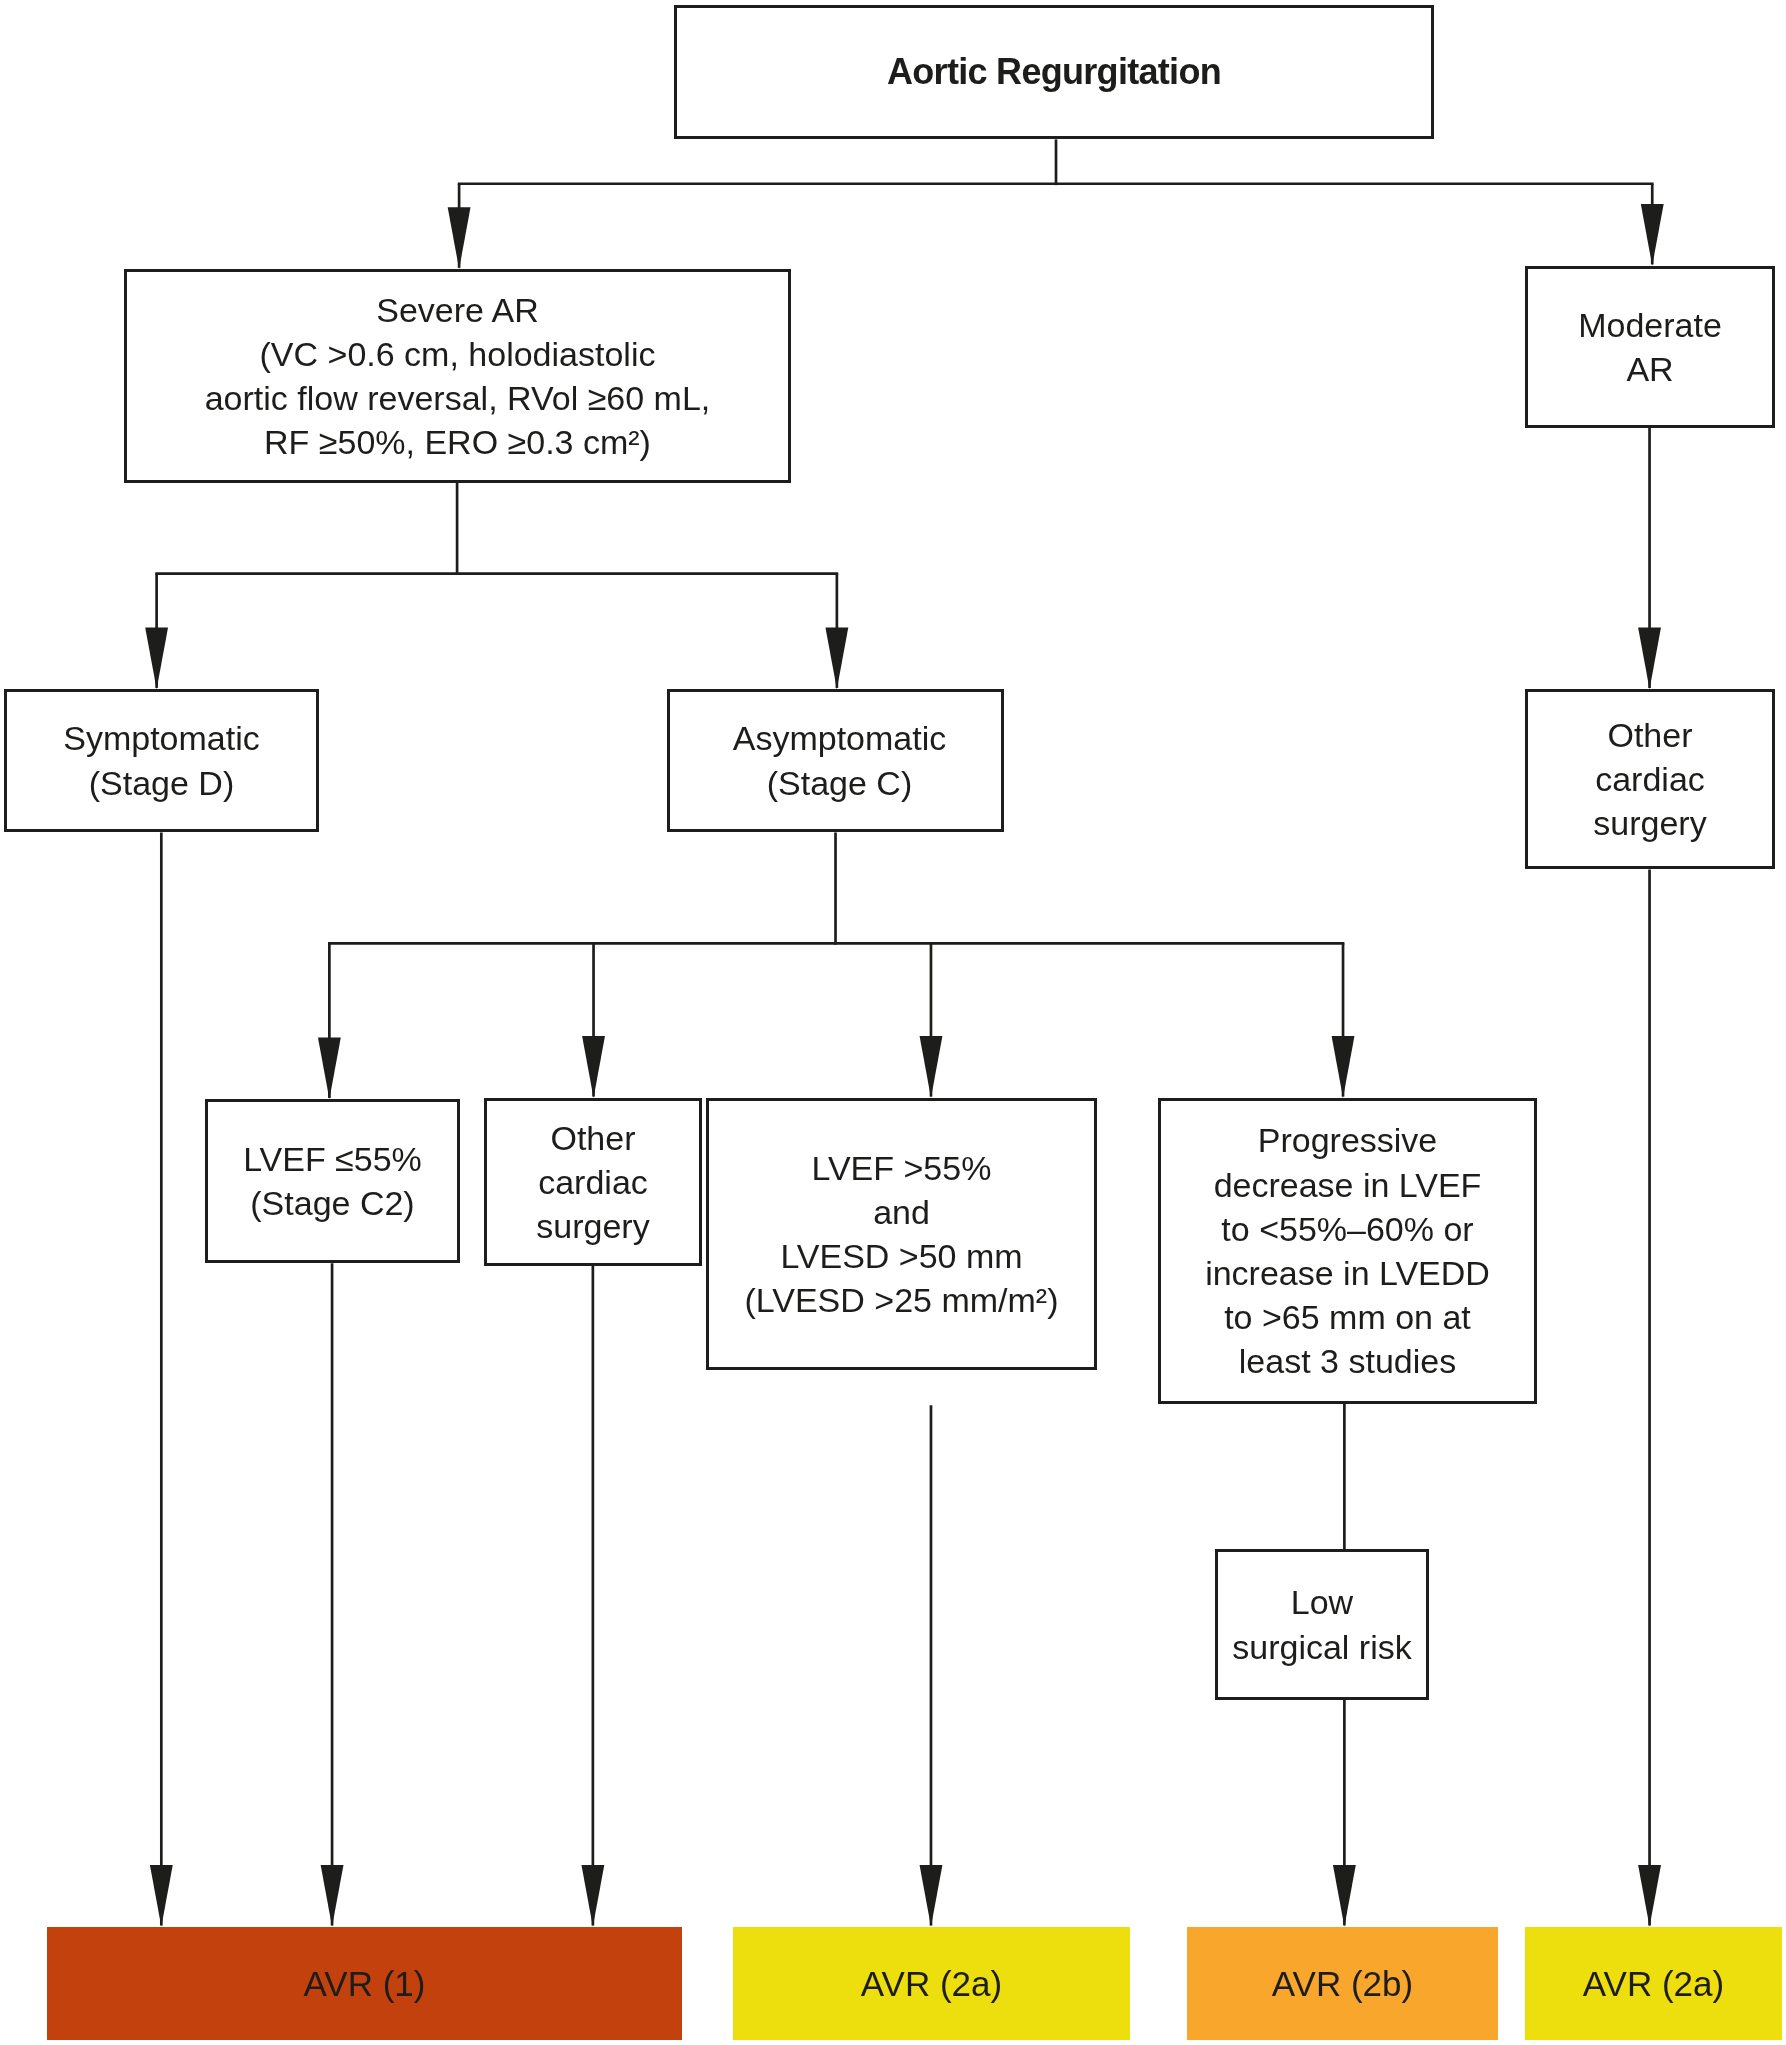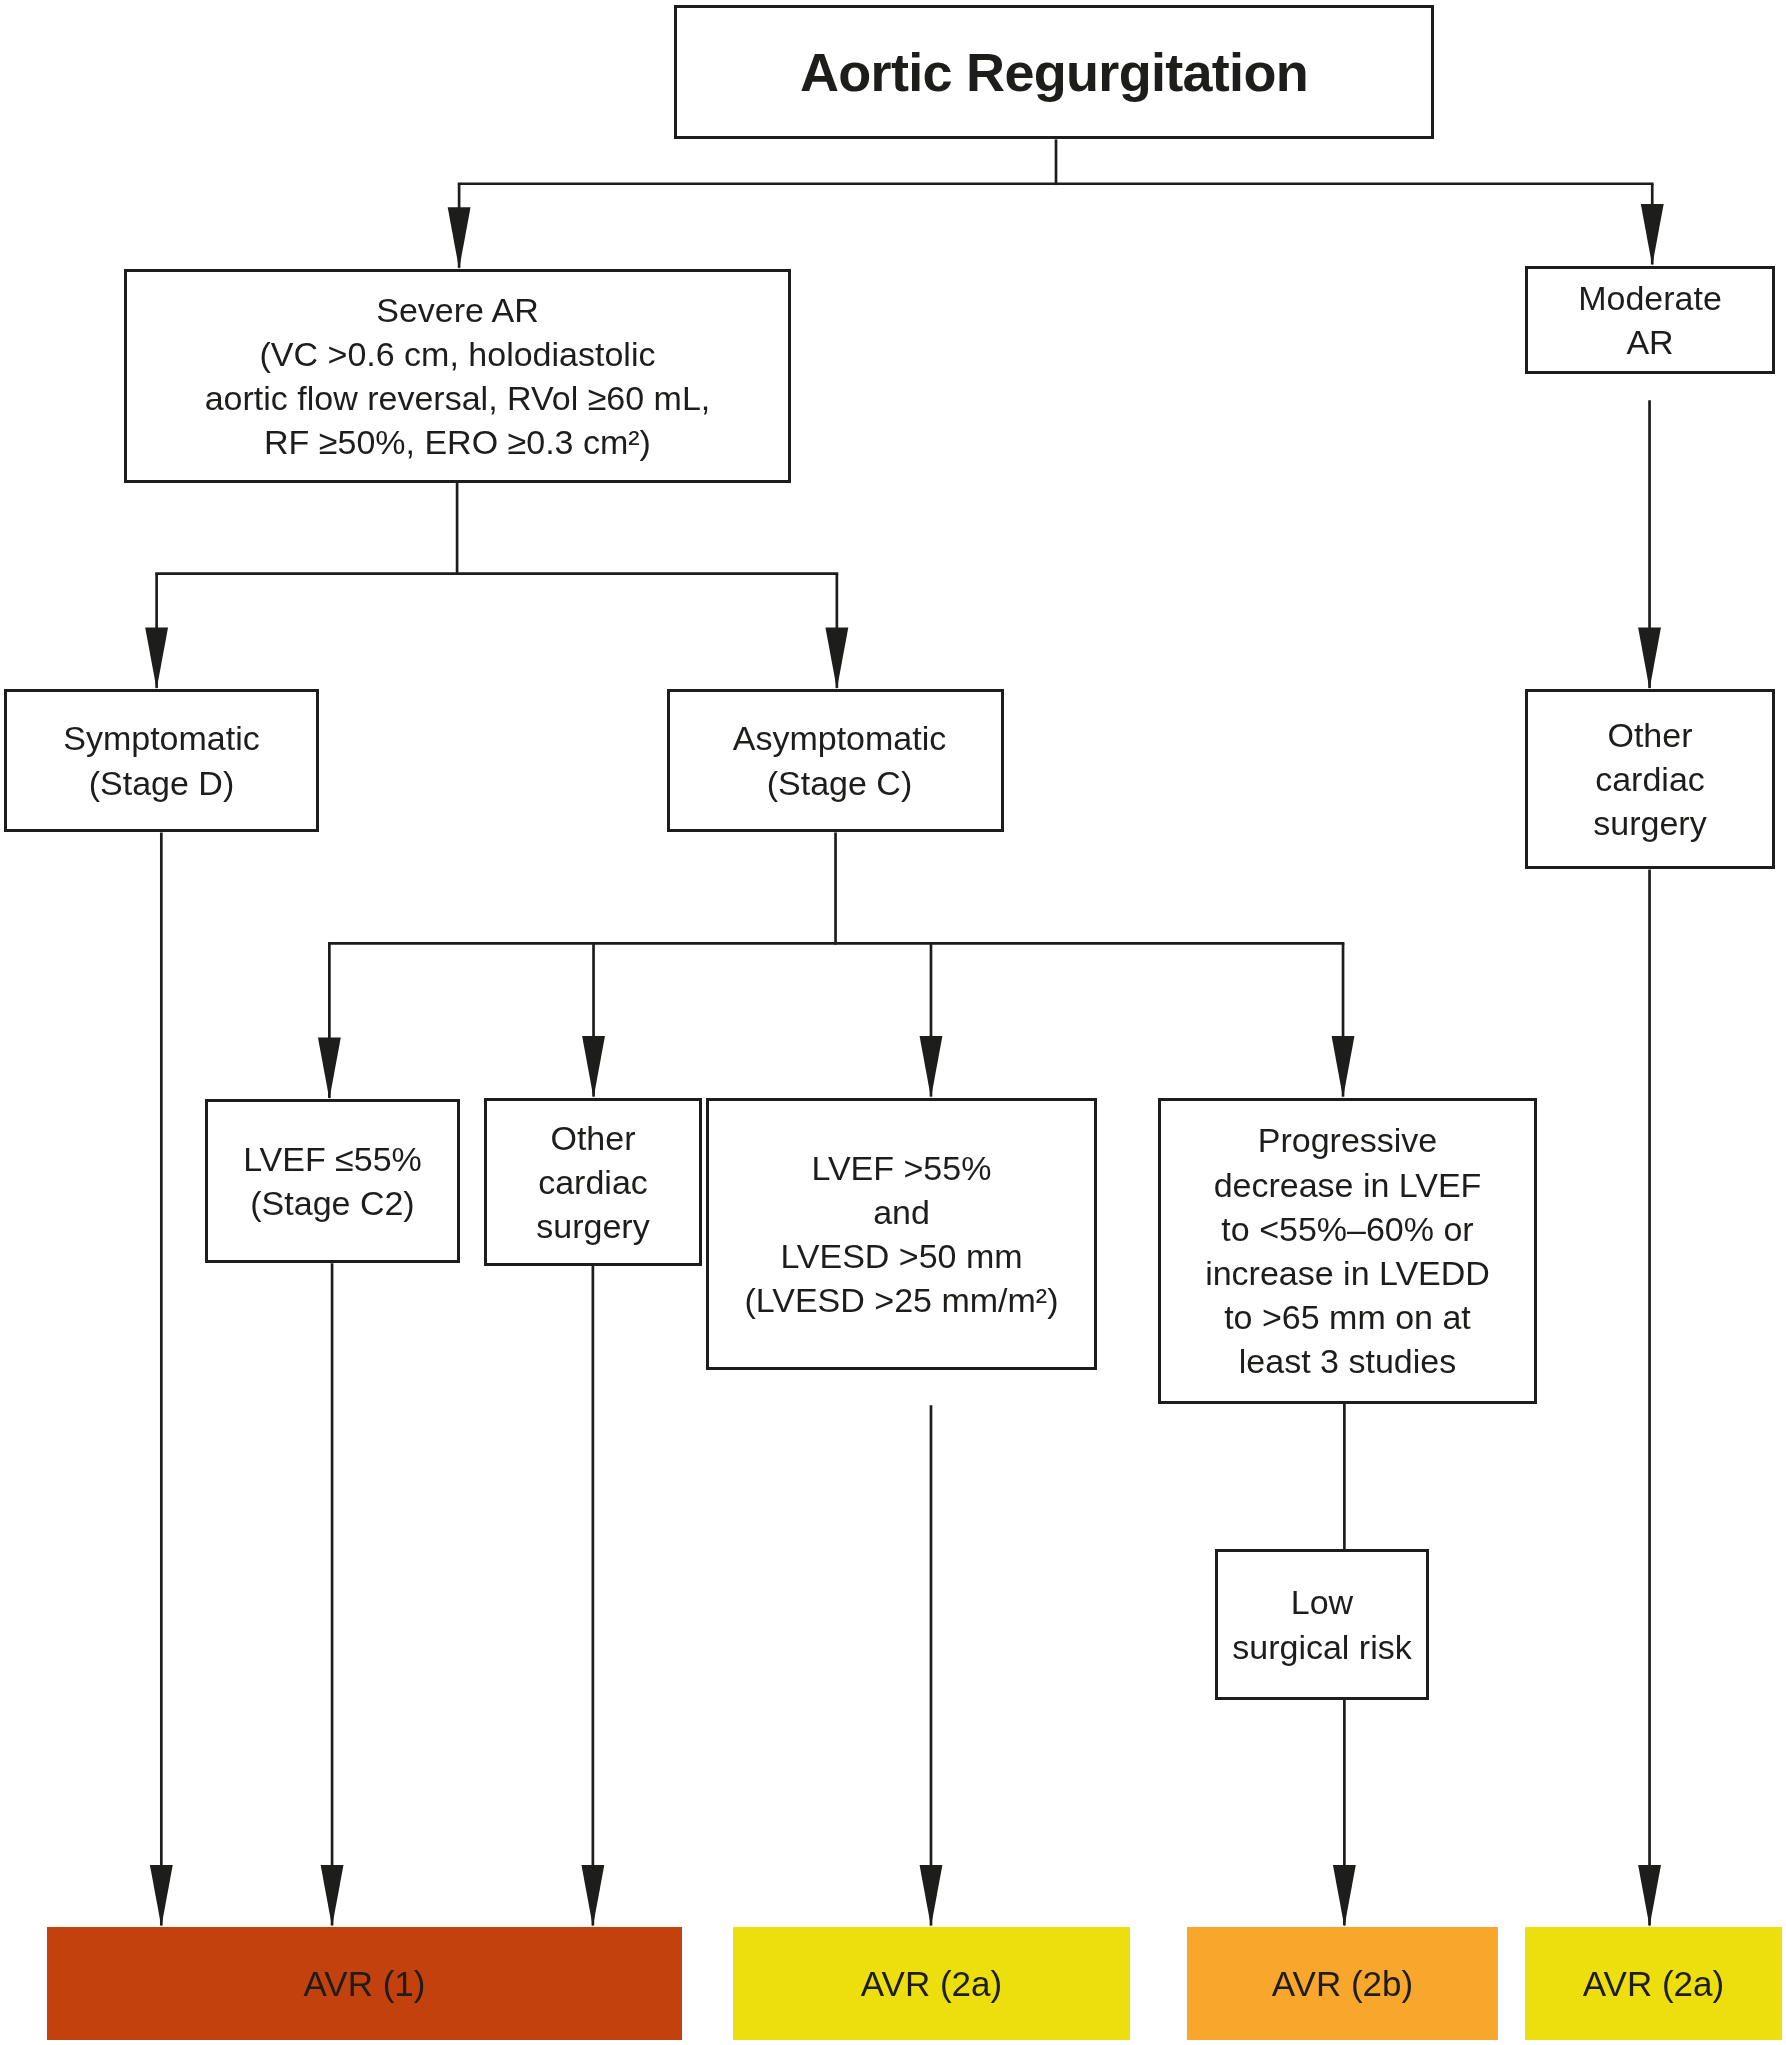--- a/index.html
+++ b/index.html
@@ -20,26 +20,26 @@
     align-items: center;
     justify-content: center;
     text-align: center;
     white-space: pre-line;
     background: #ffffff;
     border: 3.4px solid #1d1d1b;
     box-sizing: border-box;
     font-size: 34px;
     line-height: 1.3;
   }
-  .node.title-node { font-weight: bold; font-size: 54px; letter-spacing: -0.7px; text-align: center; }
+  .node.title-node { font-weight: bold; font-size: 36px; letter-spacing: -0.7px; text-align: center; }
   .node.outcome { border: none; font-size: 35px; }
   
   #n-root        { left: 674px; top: 5.4px;    width: 760px; height: 134px; }
   #n-severe_ar   { left: 124px;  top: 269px;  width: 667px;  height: 214px; }
-  #n-moderate_ar { left: 1525px; top: 266px;  width: 250px;  height: 108px; }
+  #n-moderate_ar { left: 1525px; top: 266px;  width: 250px;  height: 162px; }
   #n-symptomatic { left: 4px;    top: 689px; width: 315px;  height: 143px; }
   #n-asymptomatic{ left: 667px;  top: 689px; width: 337px;  height: 143px; padding-left: 8px; }
   #n-ocs_mod     { left: 1525px; top: 689px; width: 250px;  height: 180px; }
   #n-lvef_le_55  { left: 205px;  top: 1099px; width: 255px;  height: 164px; }
   #n-ocs         { left: 484px;  top: 1098px; width: 218px;  height: 168px; }
   #n-lvef_gt_55  { left: 706px; top: 1098px; width: 391px;  height: 272px; }
   #n-progressive { left: 1158px; top: 1098px; width: 379px;  height: 306px; }
   #n-low_risk    { left: 1215px; top: 1549px; width: 214px;  height: 151px; }
   #n-avr_1        { left: 47px;   top: 1927px; width: 635px; height: 113px; }
   #n-avr_2a_left  { left: 733px; top: 1927px; width: 397px; height: 113px; }

